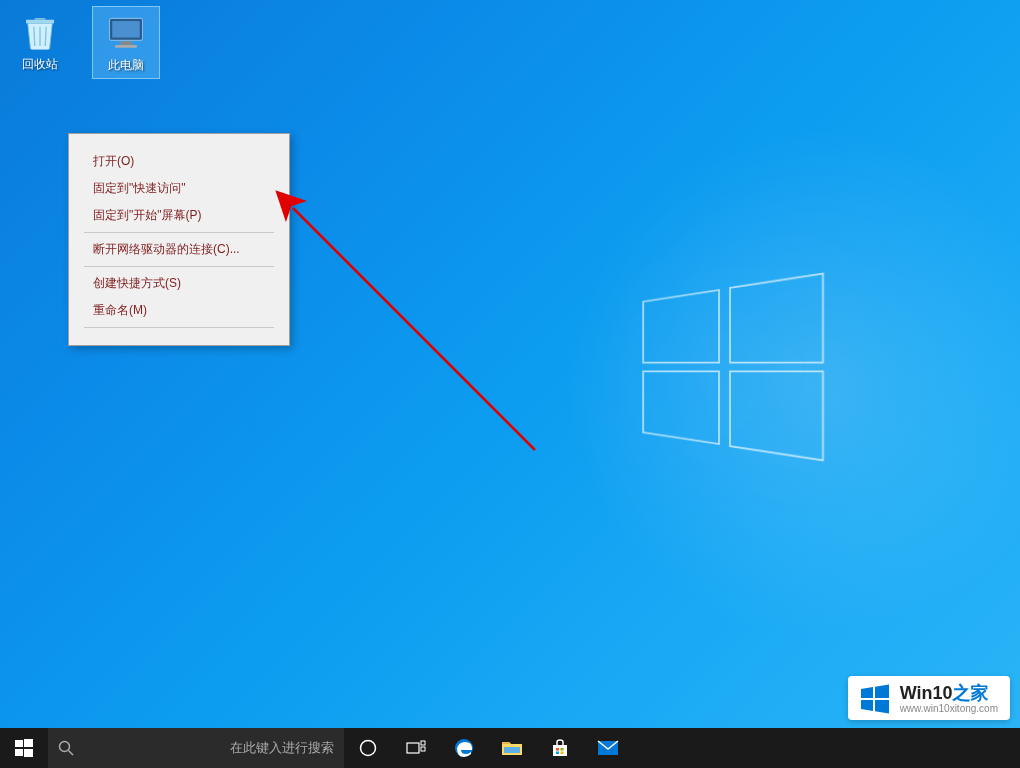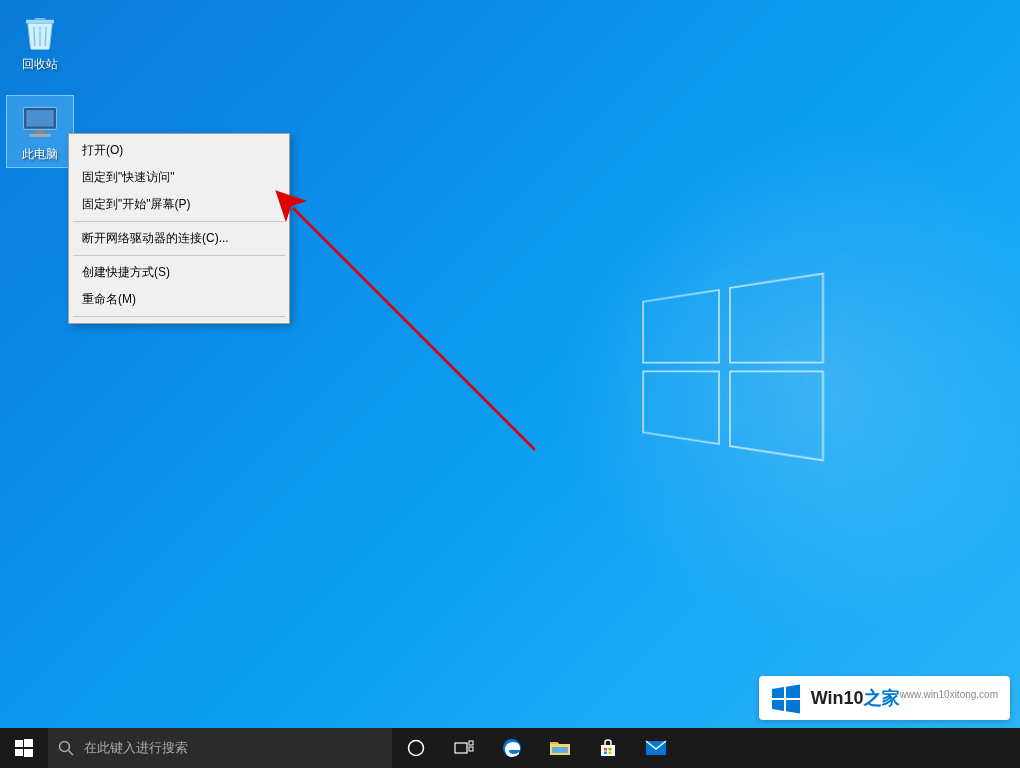--- a/index.html
+++ b/index.html
@@ -34,21 +34,21 @@
       transform: translateY(-50%) perspective(800px) rotateY(-5deg);
     }
     .windows-logo-bg svg { filter: drop-shadow(0 0 30px rgba(255,255,255,0.3)); }
 
     
     .desktop-icons {
       position: absolute;
       top: 6px;
       left: 6px;
       display: flex;
-      flex-direction: column;
+      flex-direction: row;
       gap: 18px;
     }
     .desktop-icon {
       width: 68px;
       display: flex;
       flex-direction: column;
       align-items: center;
       gap: 2px;
       padding: 4px 2px;
       cursor: pointer;
@@ -74,23 +74,23 @@
 
     
     .context-menu {
       position: absolute;
       left: 68px;
       top: 133px;
       width: 222px;
       background: #f0f0f0;
       border: 1px solid #a0a0a0;
       box-shadow: 3px 3px 8px rgba(0,0,0,0.25);
-      padding: 3px;
+      padding: 14px;
       font-size: 12px;
-      color: #000000;
+      color: #7f1d1d;
     }
     .menu-item {
       padding: 5px 12px 5px 10px;
       cursor: default;
     }
     .menu-item.highlighted {
       border: 1px solid #d00000;
       padding: 4px 11px 4px 9px;
     }
     .menu-sep {
@@ -120,21 +120,21 @@
       gap: 8px;
       box-shadow: 0 2px 6px rgba(0,0,0,0.2);
     }
     .watermark .wlogo {
       width: 34px;
       height: 34px;
       display: flex;
       align-items: center;
       justify-content: center;
     }
-    .watermark .wtext { display: flex; flex-direction: row; line-height: 1.1; }
+    .watermark .wtext { display: flex; flex-direction: column; line-height: 1.1; }
     .watermark .wtitle { font-size: 18px; font-weight: 700; color: #222; }
     .watermark .wtitle .accent { color: #0078d7; }
     .watermark .wurl { font-size: 10px; color: #888; }
 
     
     .taskbar {
       position: absolute;
       left: 0; right: 0; bottom: 0;
       height: 40px;
       background: #1a1a1a;
@@ -142,27 +142,28 @@
       align-items: stretch;
     }
     .start-btn {
       width: 48px;
       display: flex;
       align-items: center;
       justify-content: center;
       cursor: pointer;
     }
     .search-box {
-      width: 344px;
+      width: 296px;
       background: #2b2b2b;
       display: flex;
       align-items: center;
       padding: 0 10px;
       gap: 10px;
       cursor: text;
+      justify-content: space-between;
     }
     .search-box .placeholder { color: #aaa; font-size: 13px; }
     .task-items {
       display: flex;
       align-items: stretch;
     }
     .task-item {
       width: 48px;
       display: flex;
       align-items: center;

